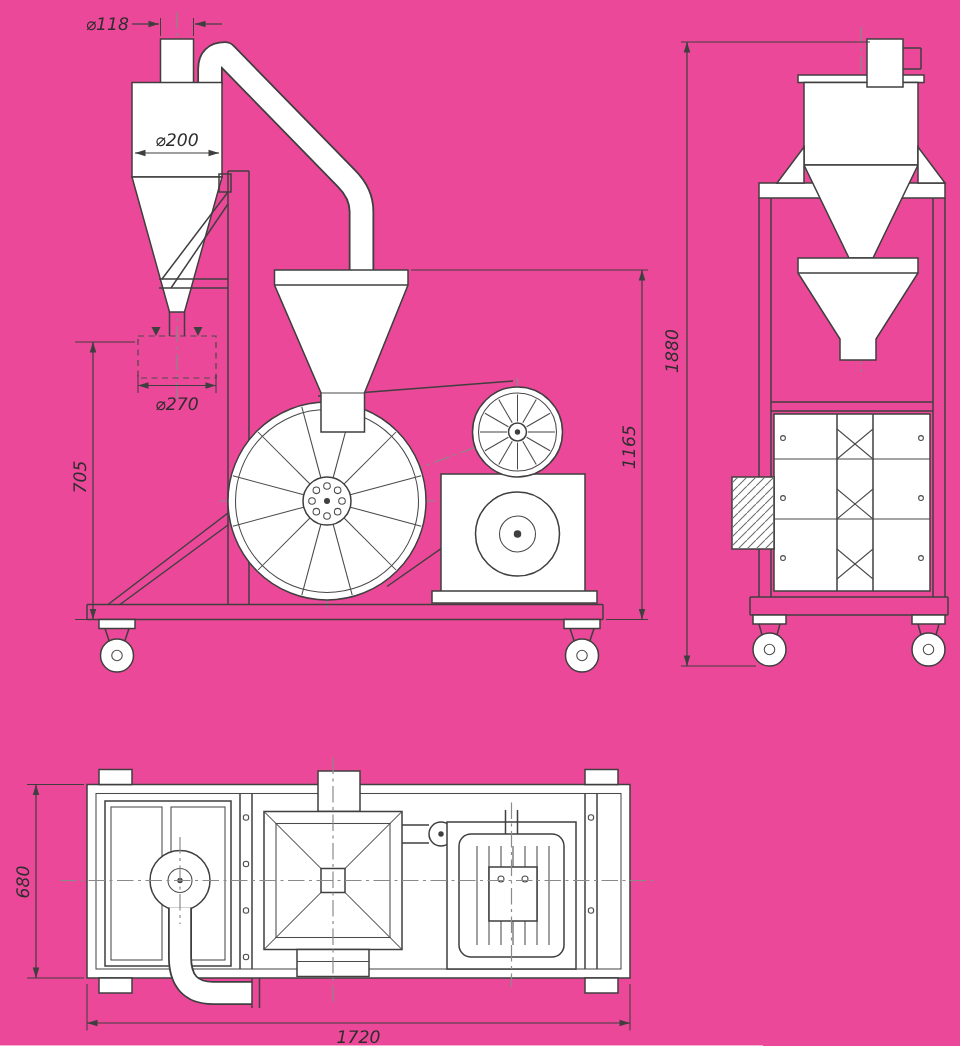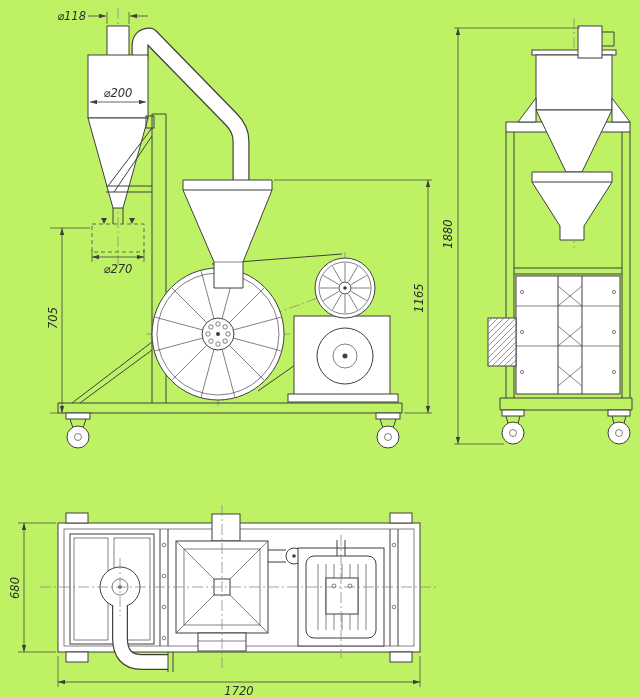--- a/index.html
+++ b/index.html
@@ -1,16 +1,16 @@
 <!DOCTYPE html>
 <html><head>
 <meta charset="utf-8">
 <style>
   html,body{margin:0;padding:0;background:#ffffff;}
-  .page{width:640px;height:697px;background:#bef264;position:relative;overflow:hidden;}
+  .page{width:640px;height:697px;background:#ec4899;position:relative;overflow:hidden;}
   svg{display:block;}
   .ln{stroke:#3f3f3f;stroke-width:1;fill:none;stroke-linecap:butt;}
   .thin{stroke:#4a4a4a;stroke-width:.7;fill:none;}
   .wfill{fill:#ffffff;}
   .cl{stroke:#8a8a8a;stroke-width:.8;fill:none;stroke-dasharray:11 3 2 3;}
   .dim{stroke:#3f3f3f;stroke-width:.8;fill:none;}
   .ext{stroke:#3f3f3f;stroke-width:.7;fill:none;}
   text.dimtxt{font:italic 11.5px "DejaVu Sans", sans-serif;fill:#2e2e2e;stroke:none;}
   .solidfill{fill:#3f3f3f;stroke:none;}
 </style>

